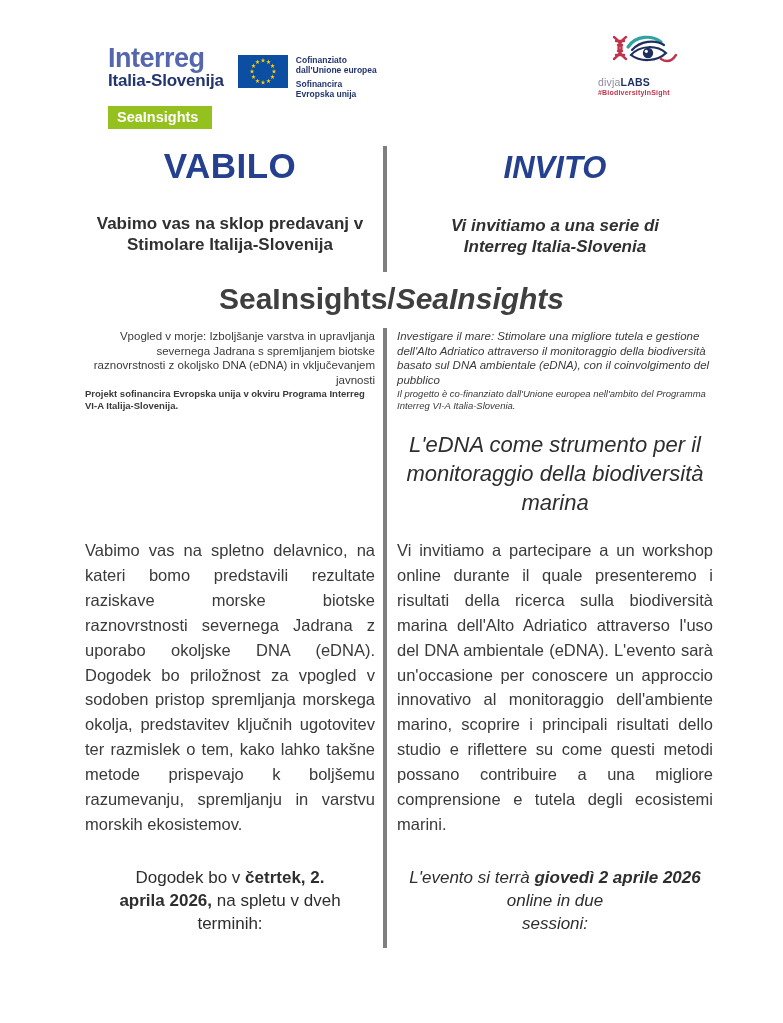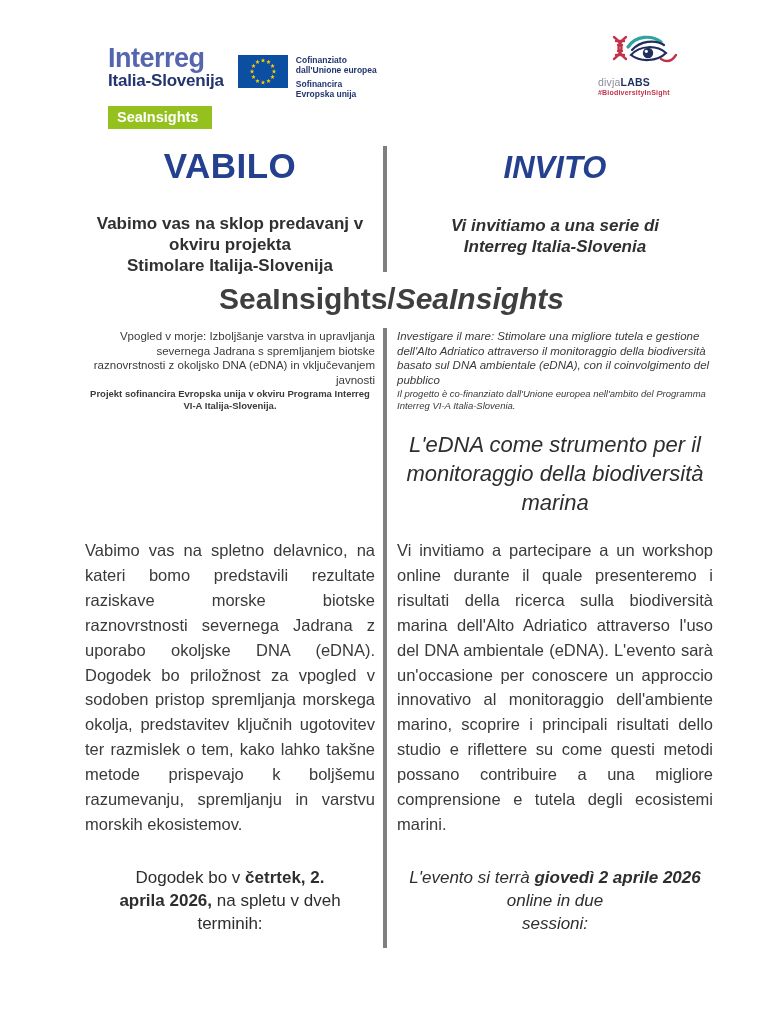--- a/index.html
+++ b/index.html
@@ -62,21 +62,21 @@
   
   .project-title{position:absolute;left:0;top:281px;width:783px;margin:0;
     text-align:center;font-size:30px;font-weight:700;color:#3f3f3f;line-height:36px;}
   .project-title .it{font-style:italic;}
 
   
   .small-desc{font-size:11.5px;line-height:14.5px;color:#3a3a3a;margin:0;}
   #desc-sl{top:329px;text-align:right;}
   #desc-it{top:329px;text-align:left;font-style:italic;}
   .funding{font-size:9.5px;line-height:12px;margin:1px 0 0 0;}
-  #funding-sl{font-weight:700;text-align:center;}
+  #funding-sl{font-weight:700;text-align:left;}
   #funding-it{font-style:italic;text-align:left;}
 
   
   .section-heading{margin:0;text-align:center;font-size:22px;font-weight:400;
     line-height:29px;color:#2e2e2e;}
   #heading-sl{top:430px;}
   #heading-it{top:430px;font-style:italic;}
 
   
   .body-par{margin:0;font-size:16.5px;line-height:24.9px;text-align:justify;
@@ -159,21 +159,20 @@
   </header>
 
   <div class="divider" id="divider-top"></div>
   <div class="divider" id="divider-main"></div>
 
   <h1 class="main-title col-l" id="title-sl">VABILO</h1>
   <h1 class="main-title col-r" id="title-it">INVITO</h1>
 
   <p class="subtitle col-l" id="subtitle-sl">
     <span>Vabimo vas na sklop predavanj  v</span>
-    <span>okviru projekta</span>
     <span>Stimolare Italija-Slovenija</span>
   </p>
   <p class="subtitle col-r" id="subtitle-it">
     <span>Vi invitiamo a una serie di</span>
     <span>Interreg Italia-Slovenia</span>
   </p>
 
   <h2 class="project-title"><span>SeaInsights/</span><span class="it">SeaInsights</span></h2>
 
   <div class="col-l" id="desc-sl">

